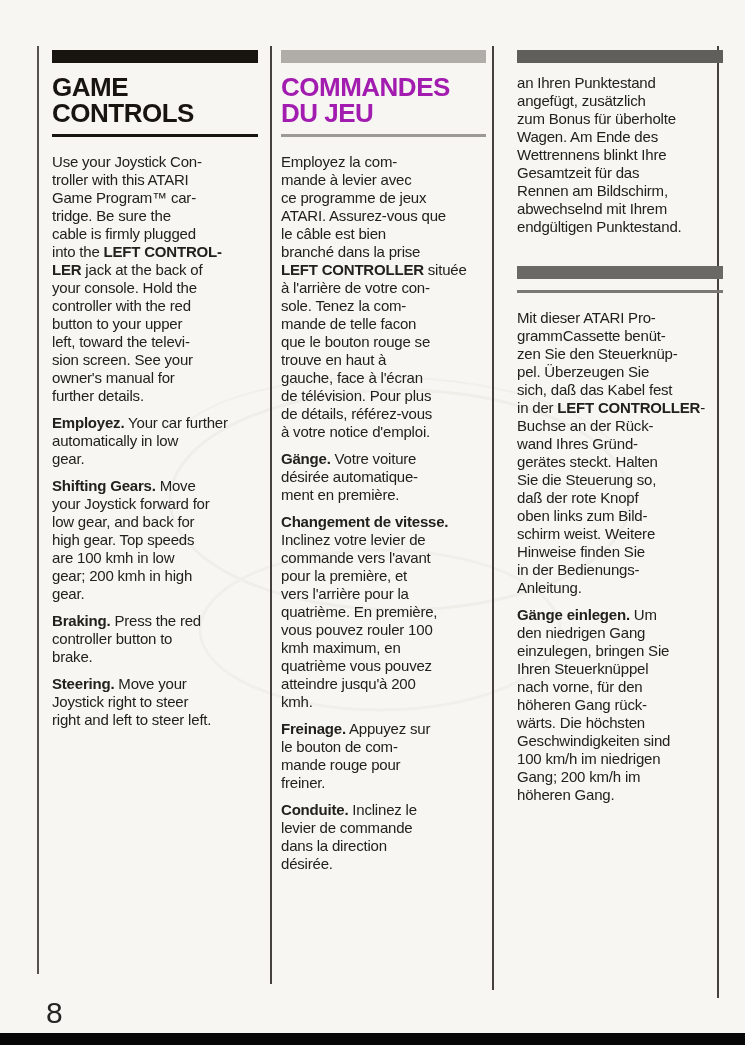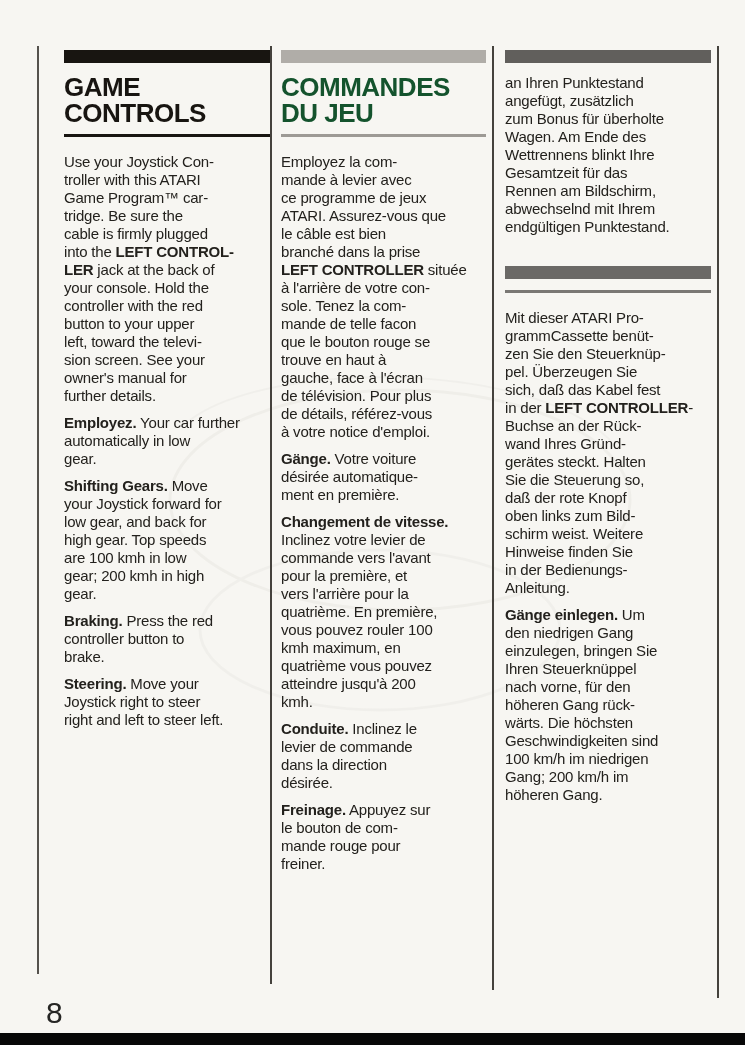--- a/index.html
+++ b/index.html
@@ -15,23 +15,23 @@
     position:absolute;left:150px;top:300px;width:500px;height:500px;
     opacity:0.55;pointer-events:none;
   }
   .vline{position:absolute;top:46px;width:2px;background:#45423d;}
   .vline-left{left:37px;height:928px;background:#55524d;}
   .vline-div1{left:270px;height:938px;}
   .vline-div2{left:492px;height:944px;}
   .vline-right{left:717px;height:952px;}
 
   .column{position:absolute;top:50px;}
-  .col-english{left:64px;width:206px;}
+  .col-english{left:52px;width:206px;}
   .col-french{left:281px;width:205px;}
-  .col-german{left:505px;width:206px;}
+  .col-german{left:517px;width:206px;}
 
   .section-bar{height:13px;margin:0 0 11px 0;}
   .section-bar:not(:first-child){margin-top:30px;}
   .column-heading{
     font-weight:900;
     font-size:26px;
     line-height:26px;
     letter-spacing:-0.5px;
     white-space:pre-line;
     margin:0 0 8px 0;
@@ -102,21 +102,21 @@
 gear.</span></div>
       <div class="para"><span class="b">Braking.</span><span> Press the red
 controller button to
 brake.</span></div>
       <div class="para"><span class="b">Steering.</span><span> Move your
 Joystick right to steer
 right and left to steer left.</span></div>
     </div>
   <div class="column col-french">
       <div class="section-bar" style="background: rgb(176, 173, 168);"></div>
-      <div class="column-heading" style="color: #14532d;">COMMANDES
+      <div class="column-heading" style="color: #a21caf;">COMMANDES
 DU JEU</div>
       <div class="section-rule" style="background: rgb(157, 154, 149);"></div>
       <div class="para"><span>Employez la com-
 mande à levier avec
 ce programme de jeux
 ATARI. Assurez-vous que
 le câble est bien
 branché dans la prise
 </span><span class="b">LEFT CONTROLLER</span><span> située
 à l'arrière de votre con-
@@ -135,28 +135,28 @@
 Inclinez votre levier de
 commande vers l'avant
 pour la première, et
 vers l'arrière pour la
 quatrième. En première,
 vous pouvez rouler 100
 kmh maximum, en
 quatrième vous pouvez
 atteindre jusqu'à 200
 kmh.</span></div>
+      <div class="para"><span class="b">Freinage.</span><span> Appuyez sur
+le bouton de com-
+mande rouge pour
+freiner.</span></div>
       <div class="para"><span class="b">Conduite.</span><span> Inclinez le
 levier de commande
 dans la direction
 désirée.</span></div>
-      <div class="para"><span class="b">Freinage.</span><span> Appuyez sur
-le bouton de com-
-mande rouge pour
-freiner.</span></div>
     </div>
   <div class="column col-german">
       <div class="section-bar" style="background: rgb(97, 95, 92);"></div>
       <div class="para"><span>an Ihren Punktestand
 angefügt, zusätzlich
 zum Bonus für überholte
 Wagen. Am Ende des
 Wettrennens blinkt Ihre
 Gesamtzeit für das
 Rennen am Bildschirm,

